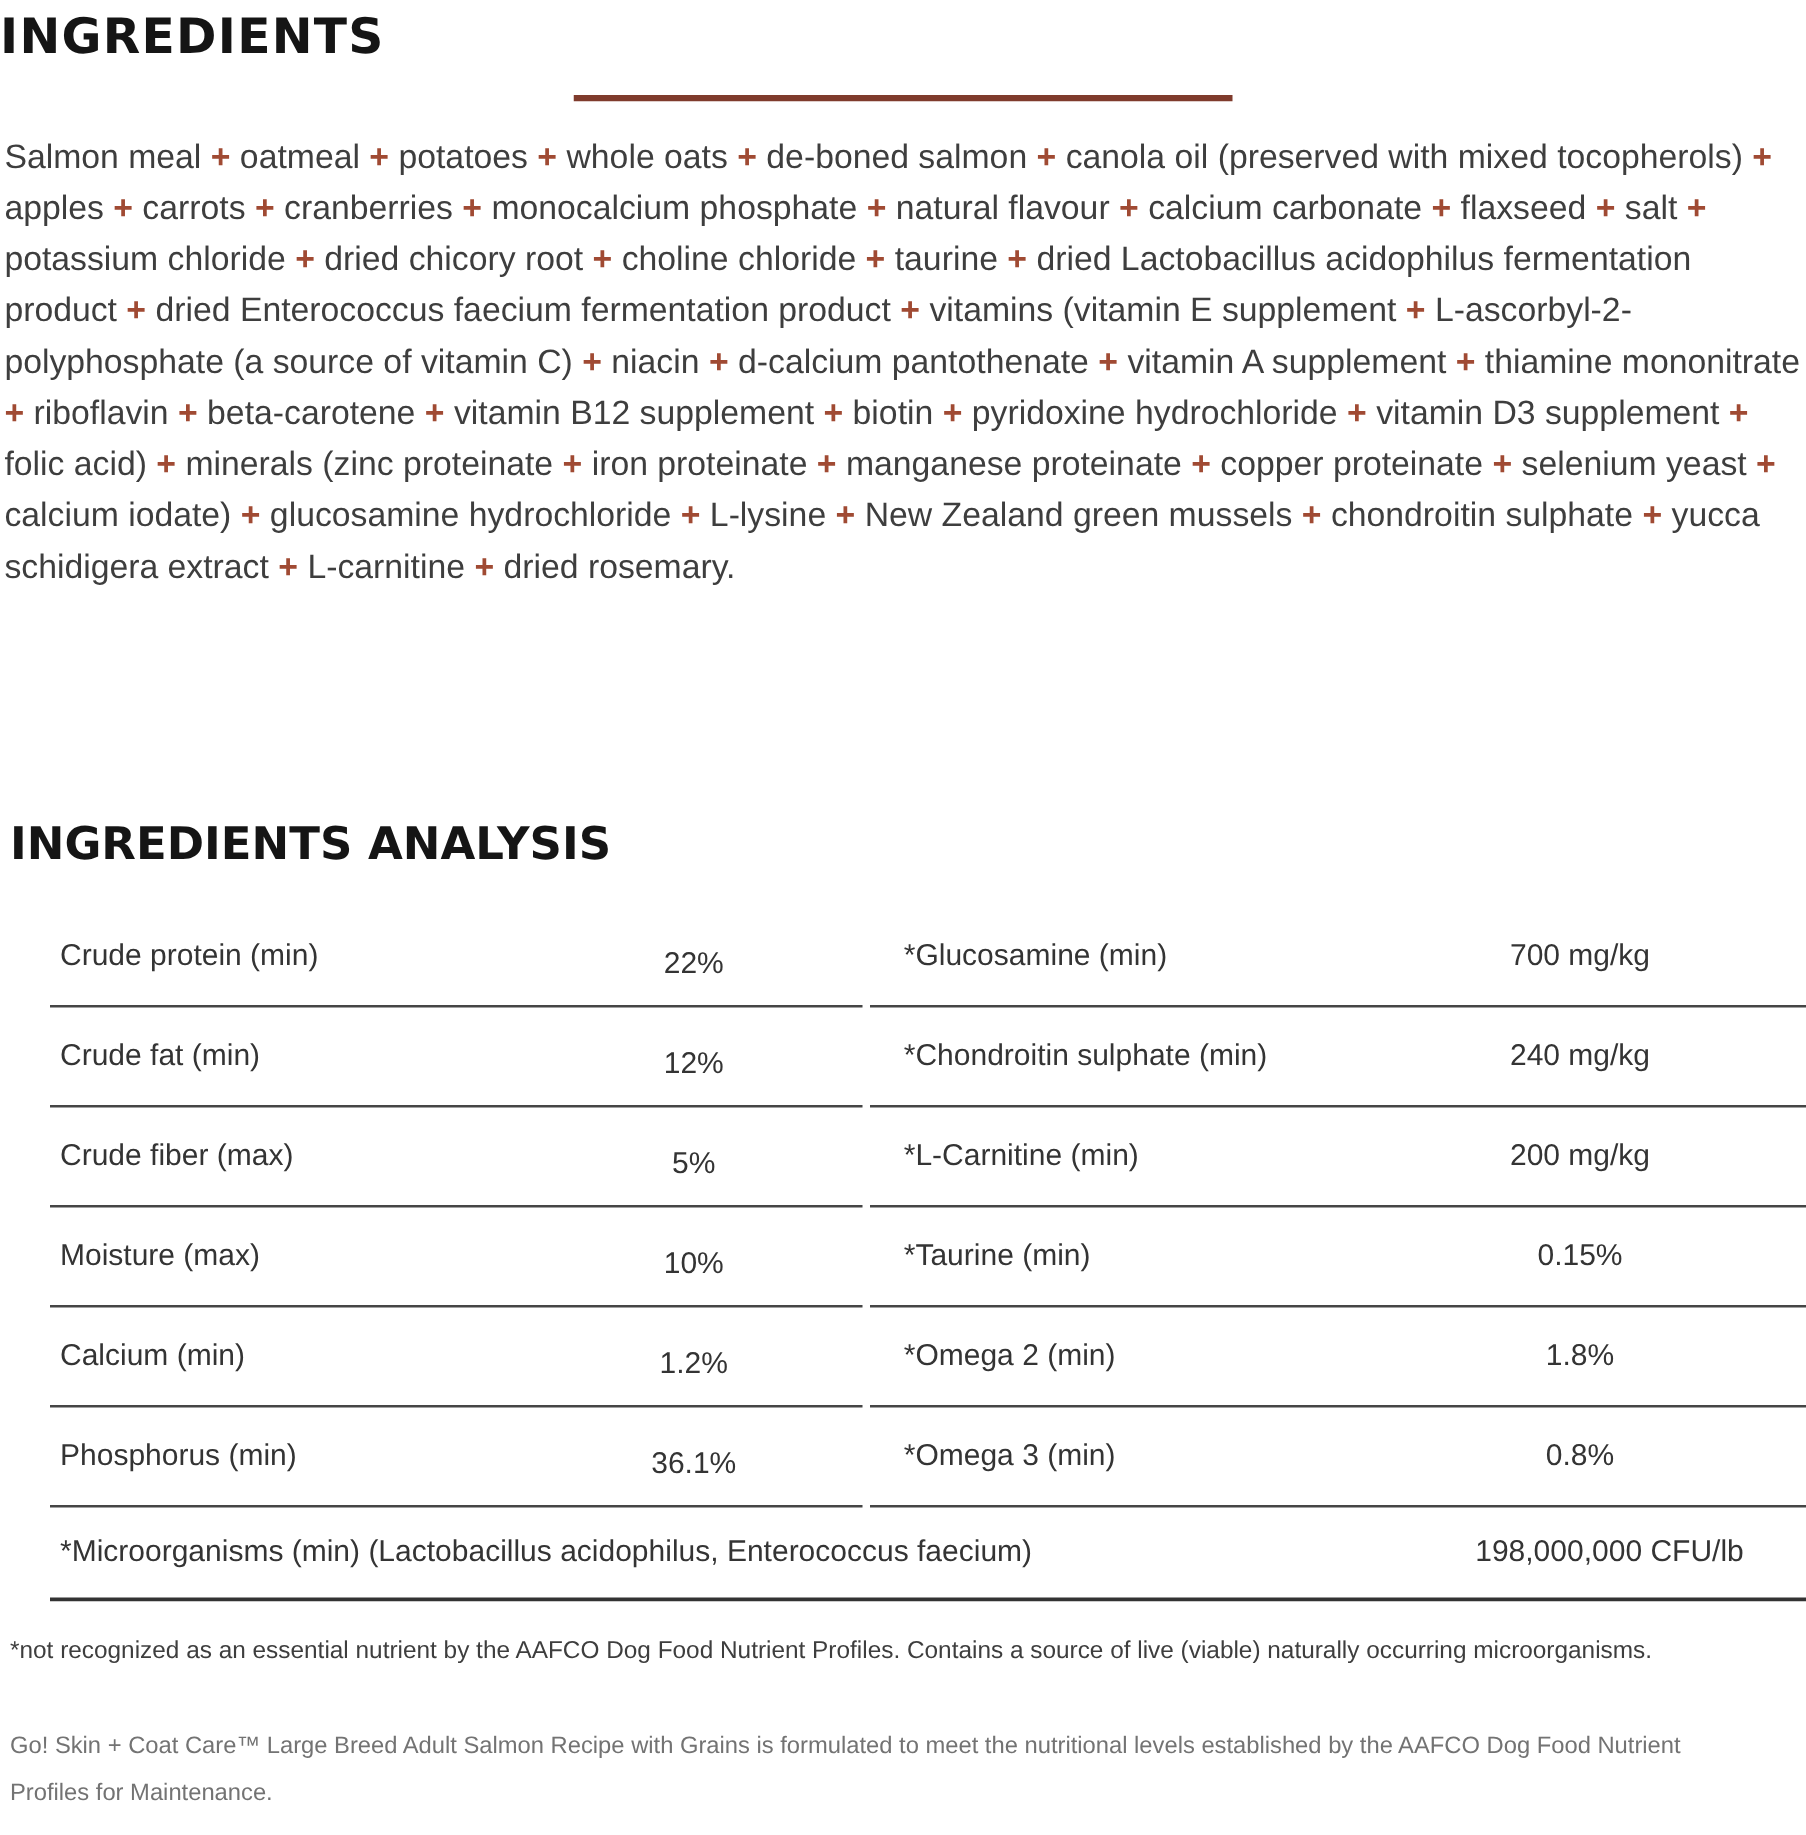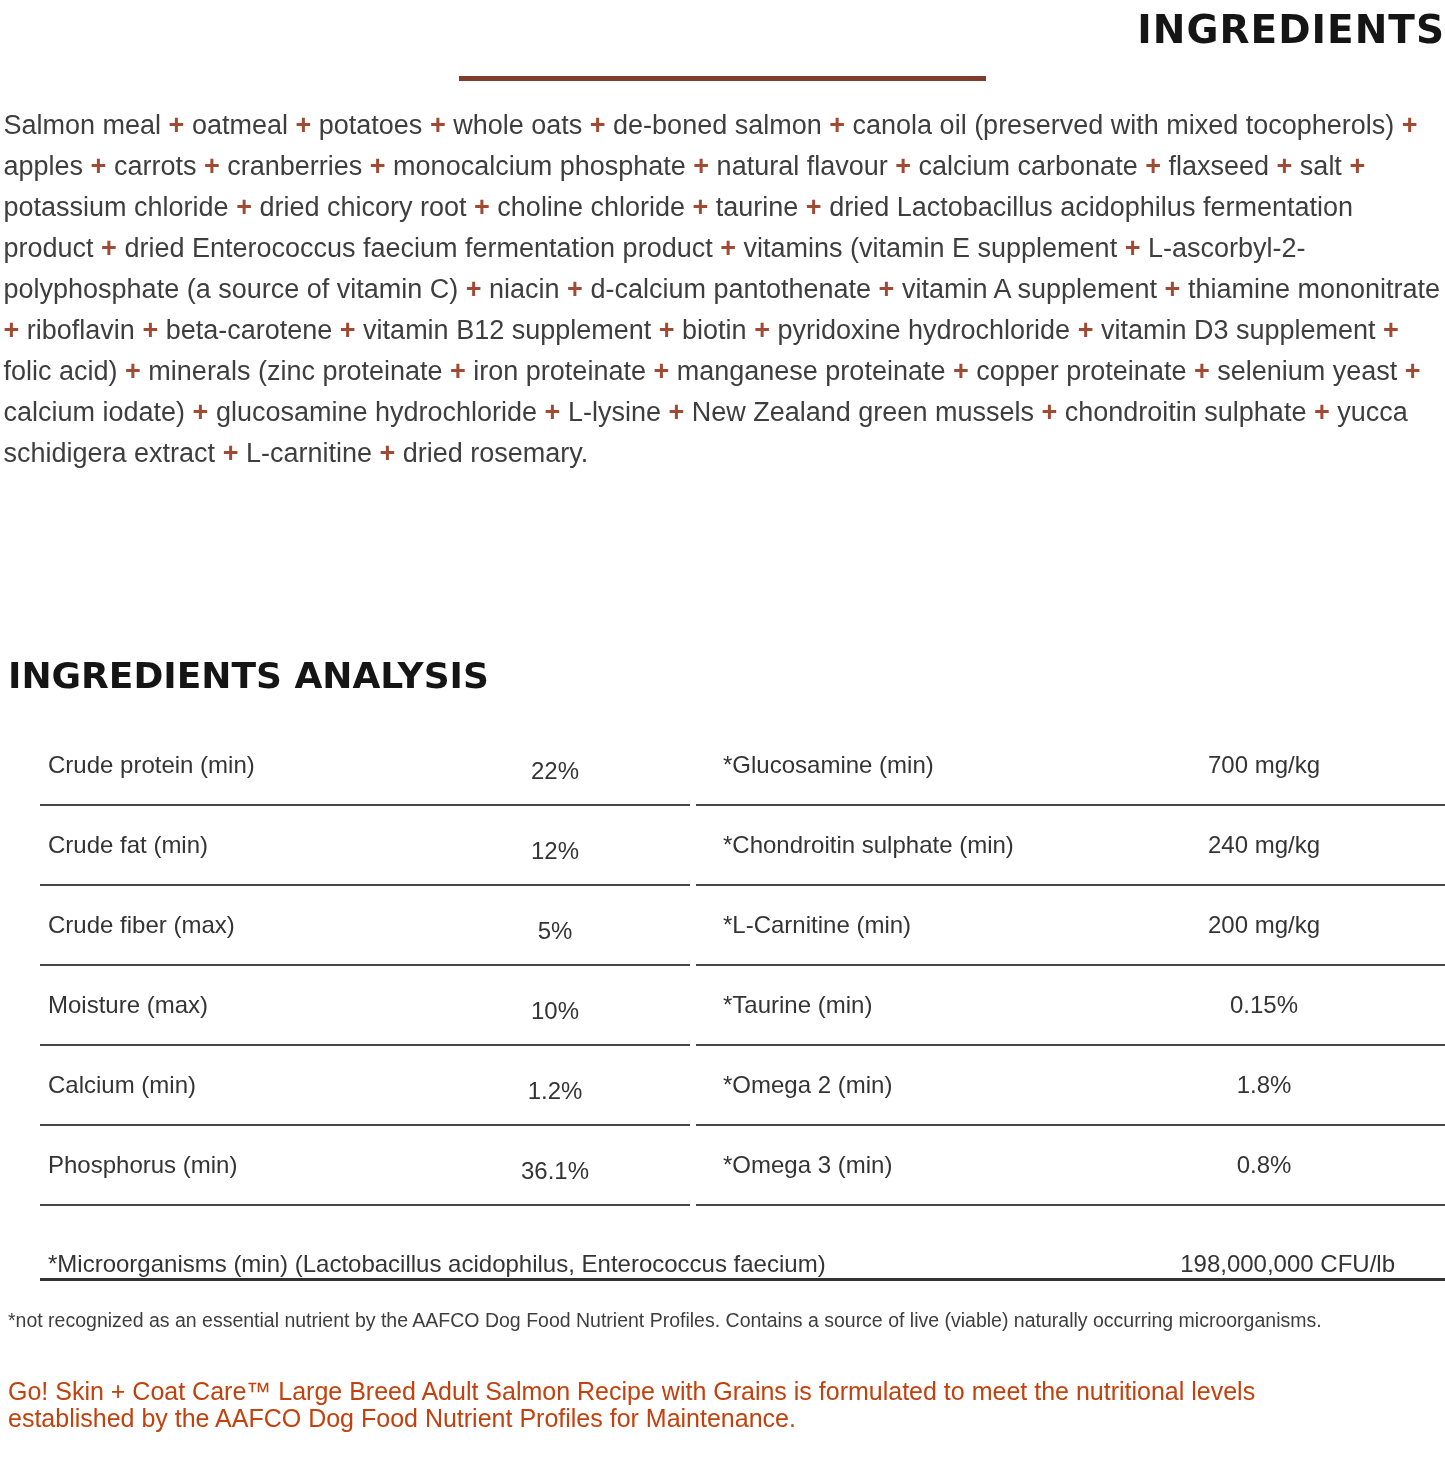--- a/index.html
+++ b/index.html
@@ -6,21 +6,21 @@
   body {
     width: 1445px;
     height: 1468px;
     background: #ffffff;
     font-family: "Liberation Sans", sans-serif;
     color: #3e3e3e;
     overflow: hidden;
   }
   .ingredients-title {
     margin: 10px 0 0 0;
-    text-align: right;
+    text-align: left;
     font-family: "DejaVu Sans", sans-serif;
     font-weight: bold;
     font-size: 39px;
     letter-spacing: 1px;
     color: #151515;
     line-height: 1;
   }
   .title-rule {
     width: 527px;
     height: 5px;
@@ -60,40 +60,40 @@
     font-size: 24px;
     color: #343434;
   }
   .ga-col-left .ga-row-label { flex: 1; padding-left: 8px; }
   .ga-col-left .ga-row-value { width: 210px; margin-right: 30px; text-align: center; margin-top: 12px; }
   .ga-col-right .ga-row-label { flex: 1; padding-left: 27px; }
   .ga-col-right .ga-row-value { width: 210px; margin-right: 76px; text-align: center; }
   .ga-footer-row {
     height: 75px;
     display: flex;
-    align-items: flex-end;
+    align-items: center;
     border-bottom: 3px solid #333333;
     box-sizing: border-box;
     font-size: 24px;
     color: #343434;
   }
   .ga-footer-label { flex: 1; padding-left: 8px; }
   .ga-footer-value { padding-right: 50px; }
   .note-asterisk {
     margin: 27px 8px 0 8px;
     font-size: 19.5px;
     line-height: 24px;
     color: #3e3e3e;
   }
   .note-aafco {
     margin: 46px 8px 0 8px;
     width: 1380px;
-    font-size: 25px;
-    line-height: 27px;
-    color: #c2410c;
+    font-size: 19px;
+    line-height: 38px;
+    color: #737373;
   }
 </style>
 </head>
 <body>
 
 <div>
   <h1 class="ingredients-title">INGREDIENTS</h1>
   <div class="title-rule"></div>
   <p class="ingredients-text" id="ingredients-text"><span>Salmon meal</span> <span class="plus">+</span> <span>oatmeal</span> <span class="plus">+</span> <span>potatoes</span> <span class="plus">+</span> <span>whole oats</span> <span class="plus">+</span> <span>de-boned salmon</span> <span class="plus">+</span> <span>canola oil (preserved with mixed tocopherols)</span> <span class="plus">+</span> <span>apples</span> <span class="plus">+</span> <span>carrots</span> <span class="plus">+</span> <span>cranberries</span> <span class="plus">+</span> <span>monocalcium phosphate</span> <span class="plus">+</span> <span>natural flavour</span> <span class="plus">+</span> <span>calcium carbonate</span> <span class="plus">+</span> <span>flaxseed</span> <span class="plus">+</span> <span>salt</span> <span class="plus">+</span> <span>potassium chloride</span> <span class="plus">+</span> <span>dried chicory root</span> <span class="plus">+</span> <span>choline chloride</span> <span class="plus">+</span> <span>taurine</span> <span class="plus">+</span> <span>dried Lactobacillus acidophilus fermentation product</span> <span class="plus">+</span> <span>dried Enterococcus faecium fermentation product</span> <span class="plus">+</span> <span>vitamins (vitamin E supplement</span> <span class="plus">+</span> <span>L-ascorbyl-2-polyphosphate (a source of vitamin C)</span> <span class="plus">+</span> <span>niacin</span> <span class="plus">+</span> <span>d-calcium pantothenate</span> <span class="plus">+</span> <span>vitamin A supplement</span> <span class="plus">+</span> <span>thiamine mononitrate</span> <span class="plus">+</span> <span>riboflavin</span> <span class="plus">+</span> <span>beta-carotene</span> <span class="plus">+</span> <span>vitamin B12 supplement</span> <span class="plus">+</span> <span>biotin</span> <span class="plus">+</span> <span>pyridoxine hydrochloride</span> <span class="plus">+</span> <span>vitamin D3 supplement</span> <span class="plus">+</span> <span>folic acid)</span> <span class="plus">+</span> <span>minerals (zinc proteinate</span> <span class="plus">+</span> <span>iron proteinate</span> <span class="plus">+</span> <span>manganese proteinate</span> <span class="plus">+</span> <span>copper proteinate</span> <span class="plus">+</span> <span>selenium yeast</span> <span class="plus">+</span> <span>calcium iodate)</span> <span class="plus">+</span> <span>glucosamine hydrochloride</span> <span class="plus">+</span> <span>L-lysine</span> <span class="plus">+</span> <span>New Zealand green mussels</span> <span class="plus">+</span> <span>chondroitin sulphate</span> <span class="plus">+</span> <span>yucca schidigera extract</span> <span class="plus">+</span> <span>L-carnitine</span> <span class="plus">+</span> <span>dried rosemary.</span></p>
 </div>

